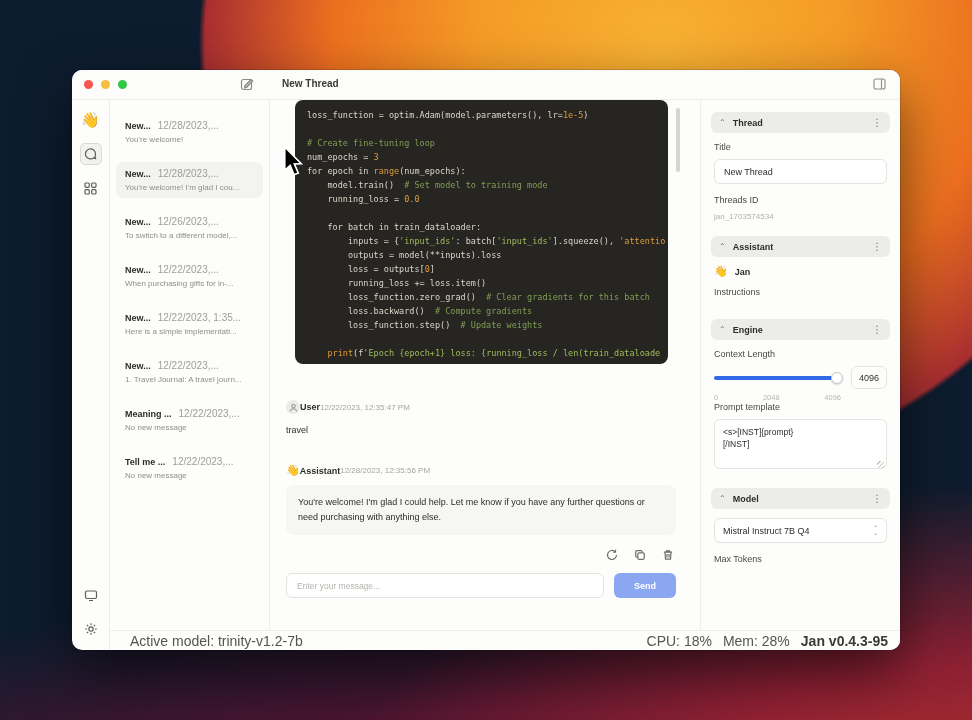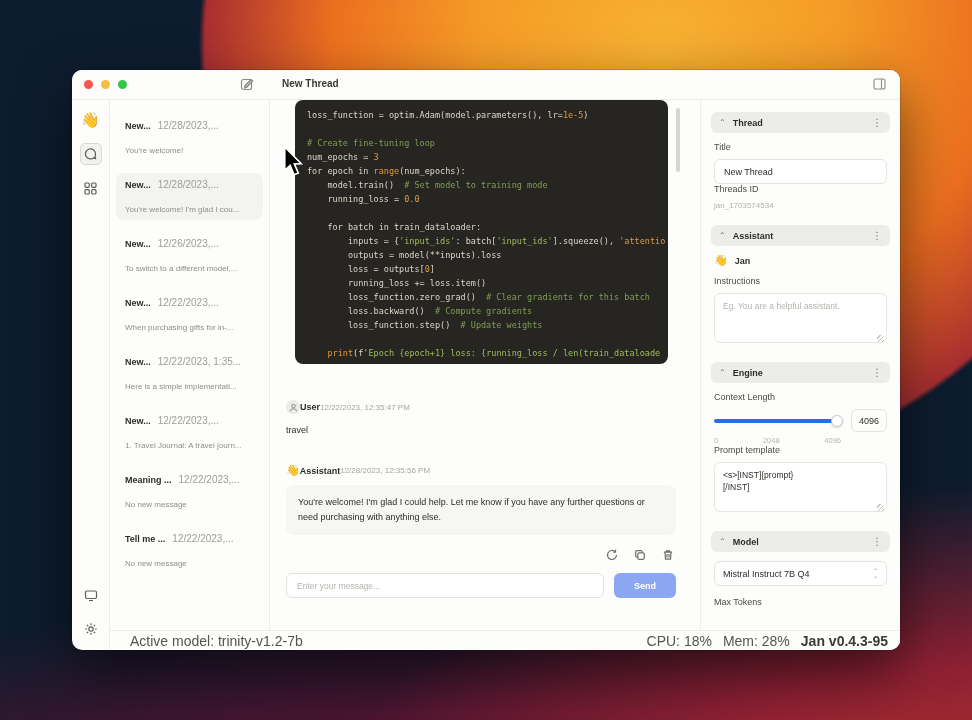--- a/index.html
+++ b/index.html
@@ -42,21 +42,21 @@
   .main { flex:1; display:flex; flex-direction:column; min-width:0; }
   .contentrow { flex:1; display:flex; min-height:0; }
 
   
   .threads { flex:0 0 160px; border-right:1px solid #ededeb; padding-top:14px; overflow:hidden; }
   .thread-item { margin:0 6px 12px 6px; padding:6px 9px; border-radius:8px; cursor:default; }
   .thread-item.active { background:#f3f3f1; }
   .t-row { display:flex; align-items:baseline; gap:7px; }
   .t-title { font-size:9px; font-weight:bold; color:#2d2d29; white-space:nowrap; }
   .t-date { font-size:10px; color:#9d9d98; white-space:nowrap; overflow:hidden; text-overflow:ellipsis; }
-  .t-preview { margin-top:15px; font-size:8px; color:#8e8e89; white-space:nowrap; overflow:hidden; text-overflow:ellipsis; }
+  .t-preview { margin-top:4px; font-size:8px; color:#8e8e89; white-space:nowrap; overflow:hidden; text-overflow:ellipsis; }
 
   
   .chat { flex:1; min-width:0; border-right:1px solid #ededeb; display:flex; flex-direction:column; position:relative; }
   .code-block {
     margin:0 32px 0 25px; height:264px; background:#262522; border-radius:8px;
     padding:8px 12px; overflow:hidden;
     font-family:"DejaVu Sans Mono", monospace; font-size:8.5px; line-height:14px;
     color:#d8d8cb; white-space:pre;
   }
   .tk-d{ color:#d8d8cb; } .tk-c{ color:#7f9e53; } .tk-s{ color:#9dbd5a; } .tk-n{ color:#dd9c3e; }
@@ -314,41 +314,37 @@
 
           <div class="card">
             <div class="card-header">
               <span class="card-chevron">⌃</span>
               <span class="card-title">Thread</span>
               <span class="kebab">⋮</span>
             </div>
             <div class="card-body">
               <div class="field-label">Title</div>
               <input class="text-box" value="New Thread" style="">
-              <div class="field-label" style="">Threads ID</div>
+              <div class="field-label" style="margin-top:11px">Threads ID</div>
               <div class="muted-id">jan_1703574534</div>
             </div>
           </div>
 
           <div class="card">
             <div class="card-header">
               <span class="card-chevron">⌃</span>
               <span class="card-title">Assistant</span>
               <span class="kebab">⋮</span>
             </div>
             <div class="card-body">
               <div class="asst-name-row">
                 <span class="asst-avatar">👋</span>
                 <span class="asst-name">Jan</span>
               </div>
               <div class="field-label">Instructions</div>
-              <div class="ta-wrap">
-                <textarea class="ta" rows="3" placeholder="Eg. You are a helpful assistant." style=""></textarea>
-                <span class="ta-grip"></span>
-              </div>
             </div>
           </div>
 
           <div class="card">
             <div class="card-header">
               <span class="card-chevron">⌃</span>
               <span class="card-title">Engine</span>
               <span class="kebab">⋮</span>
             </div>
             <div class="card-body">

